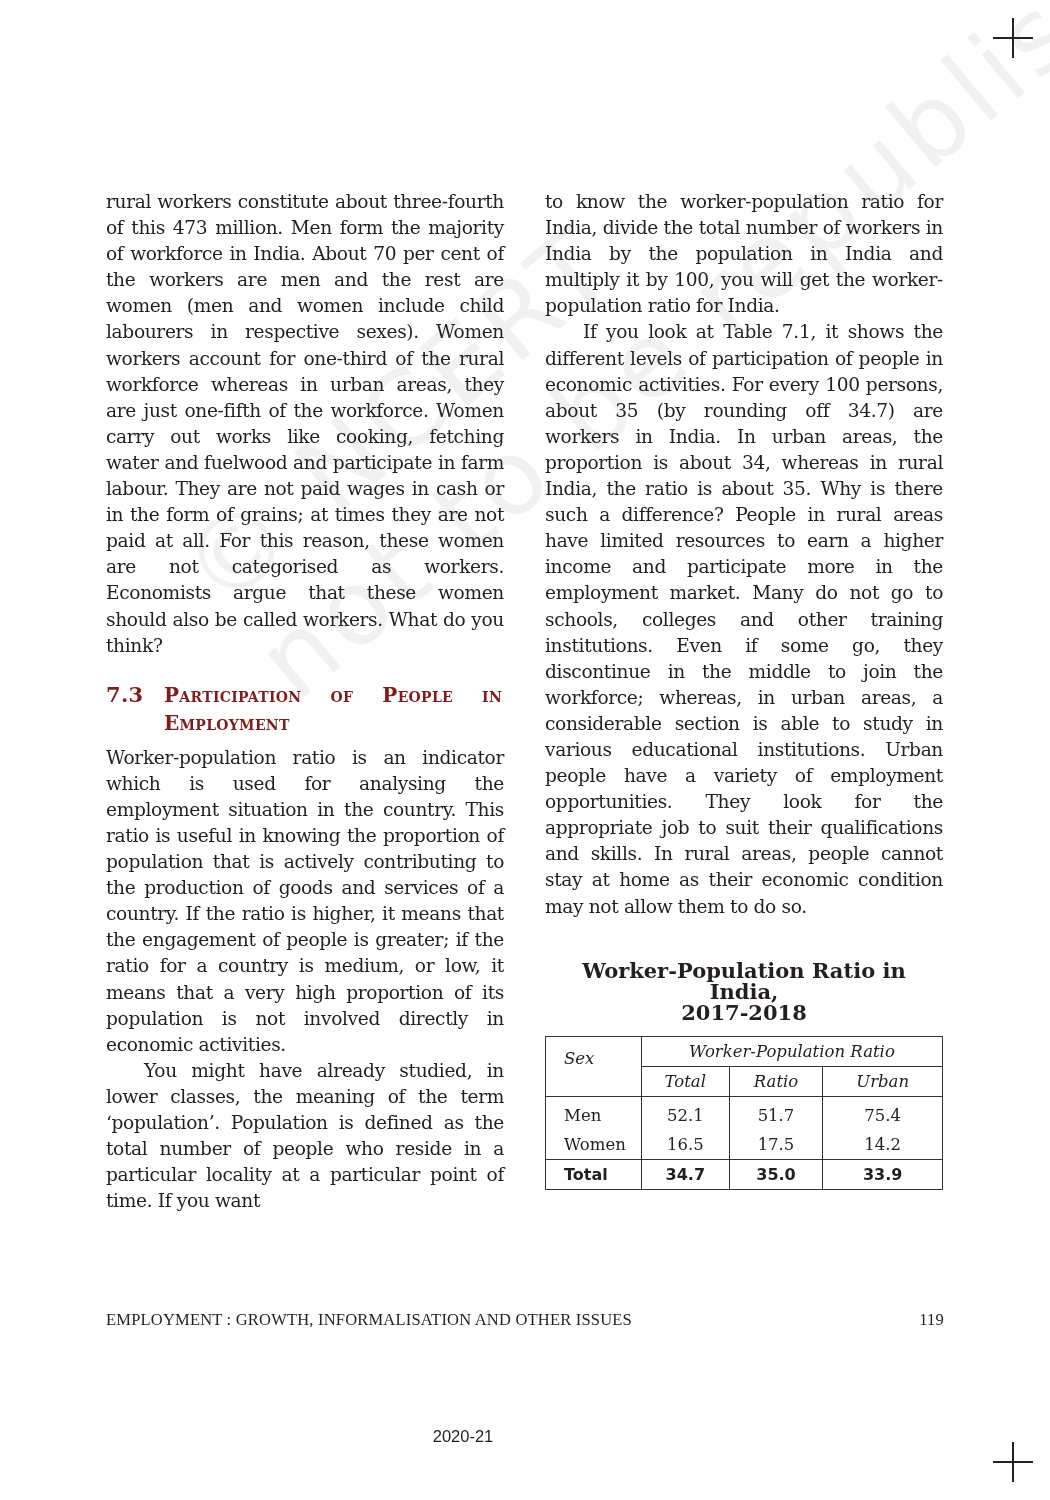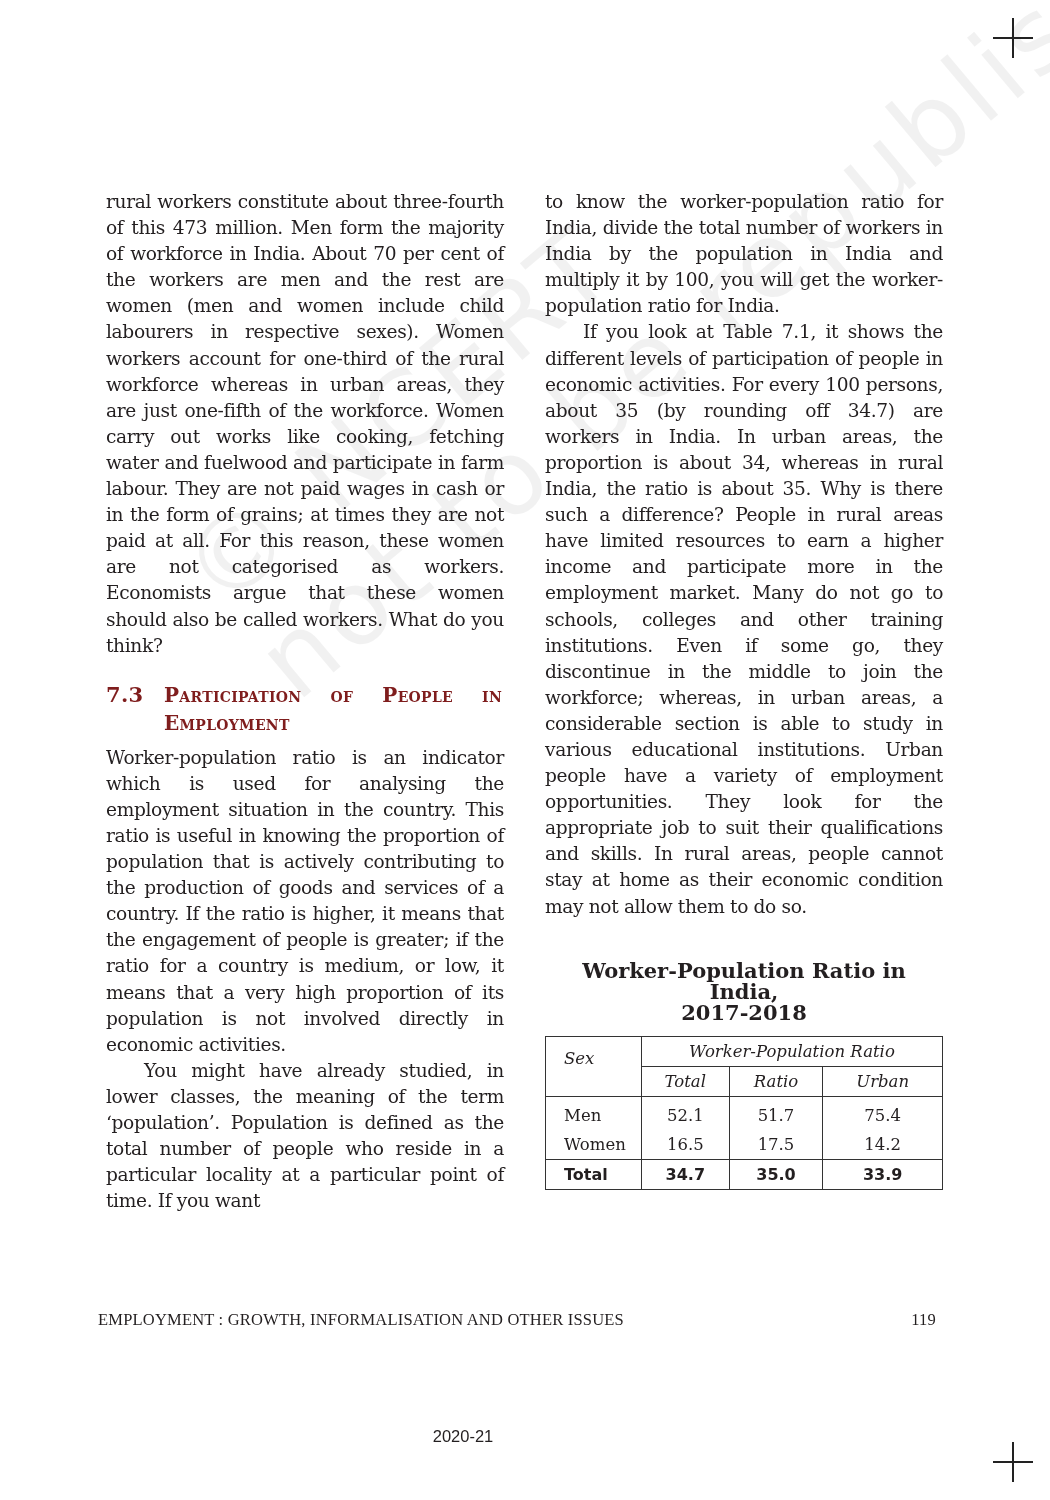--- a/index.html
+++ b/index.html
@@ -50,21 +50,21 @@
     .wpr td.rowlabel { text-align: left; padding-left: 18px; }
     .wpr .hdr { font-style: italic; }
     .wpr td.sex { vertical-align: top; text-align: left; padding-left: 18px; padding-top: 12px; border-right: 1.3px solid #333; border-bottom: 1.3px solid #333; }
     .wpr td.group { border-bottom: 1px solid #333; }
     .wpr tr.sub td { border-bottom: 1.3px solid #333; }
     .wpr td.vr { border-right: 1.3px solid #333; }
     .wpr tr.total td { border-top: 1.3px solid #333; font-weight: bold; font-family: "DejaVu Sans", sans-serif; font-size: 16px; }
     .wpr tr.first td { padding-top: 4px; }
 
     .footer {
-      position: absolute; left: 98px; top: 1310px; width: 838px;
+      position: absolute; left: 106px; top: 1310px; width: 838px;
       display: flex; justify-content: space-between;
       font-family: "Liberation Serif", serif; font-size: 16.5px; letter-spacing: 0.2px; gap: 32px;
     }
     .year {
       position: absolute; left: 0; top: 1427px; width: 926px; text-align: center;
       font-family: "Liberation Sans", sans-serif; font-size: 16.5px;
     }
   </style>
 </head>
 <body>

